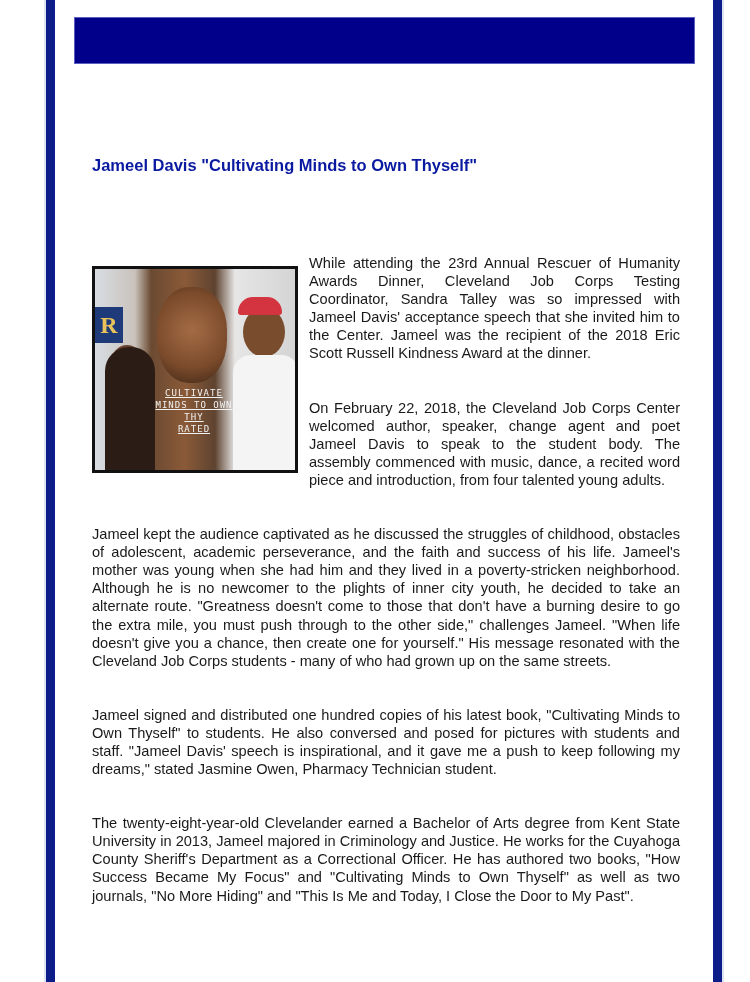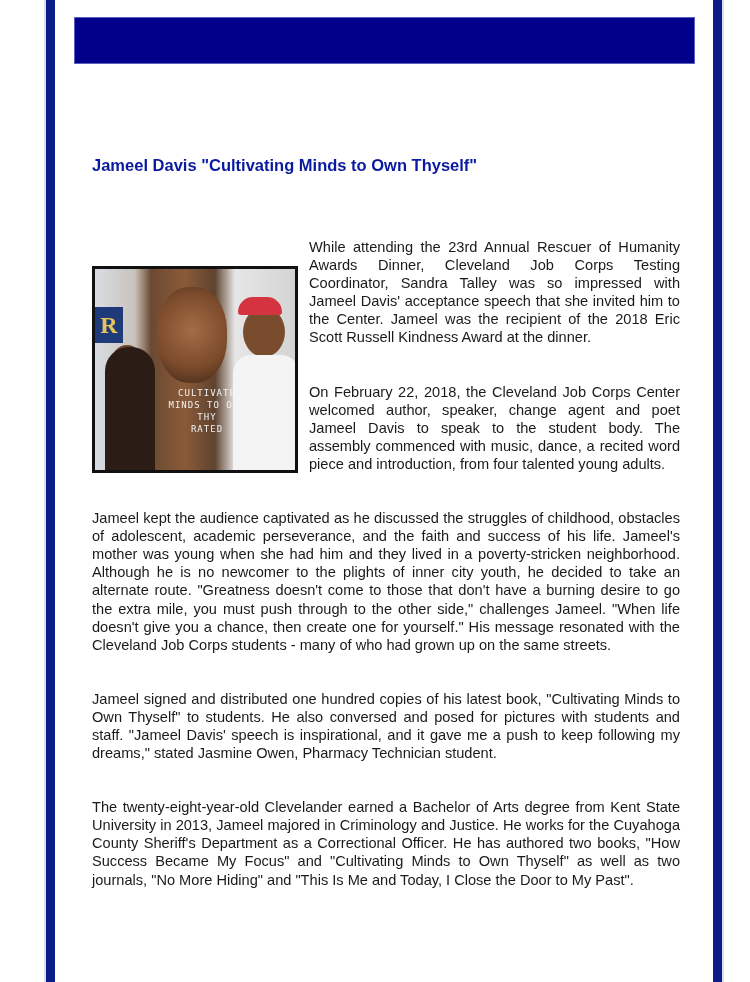--- a/index.html
+++ b/index.html
@@ -15,23 +15,23 @@
   .body-text { font-size: 14.6px; line-height: 18.1px; text-align: justify; margin: 0; }
   .photo-wrap { float: left; width: 206px; height: 207px; margin: 86px 11px 6px 0; border: 3px solid #111; box-sizing: border-box; position: relative; overflow: hidden;
       background: linear-gradient(90deg, #d8dde3 0%, #c9c2bb 20%, #6b4a32 28%, #8a5a38 45%, #5e4330 60%, #e7e6e6 70%, #d4d4d4 100%); }
   .photo-sign { position: absolute; left: 0; top: 38px; width: 28px; height: 36px; background: #1f3a78; color: #e8c25a; font-family: "Liberation Serif", serif; font-weight: bold; font-size: 24px; line-height: 36px; text-align: center; }
   .photo-face { position: absolute; left: 62px; top: 18px; width: 70px; height: 96px; border-radius: 45%; background: radial-gradient(circle at 50% 45%, #a46c45 0%, #7a4a2b 60%, #3d2616 100%); }
   .photo-woman { position: absolute; left: 10px; top: 78px; width: 50px; height: 130px; border-radius: 24px 24px 0 0; background: #2b1d16; }
   .photo-woman-head { position: absolute; left: 16px; top: 76px; width: 32px; height: 36px; border-radius: 50%; background: #6b4430; }
   .photo-man { position: absolute; left: 138px; top: 86px; width: 66px; height: 122px; border-radius: 18px 18px 0 0; background: #f4f4f4; }
   .photo-man-head { position: absolute; left: 148px; top: 38px; width: 42px; height: 50px; border-radius: 50%; background: #7a4c2e; }
   .photo-cap { position: absolute; left: 143px; top: 28px; width: 44px; height: 18px; border-radius: 20px 20px 4px 4px; background: #d3343f; }
-  .photo-caption { position: absolute; left: 71px; top: 118px; width: 82px; color: #f2f2f2; font-family: "DejaVu Sans Mono", monospace; font-size: 9px; line-height: 12px; text-align: center; letter-spacing: 1px; }
+  .photo-caption { position: absolute; left: 58px; top: 118px; width: 82px; color: #f2f2f2; font-family: "DejaVu Sans Mono", monospace; font-size: 9px; line-height: 12px; text-align: center; letter-spacing: 1px; text-decoration: underline; }
   .gap-lg { height: 36px; }
-  .p-first { margin-top: 58px; }
+  .p-first { margin-top: 74px; }
 </style>
 </head>
 <body>
 
 <div class="frame-left"></div>
 <div class="bar-left"></div>
 <div class="frame-right"></div>
 <div class="bar-right"></div>
 
 <div class="header-band"></div>

